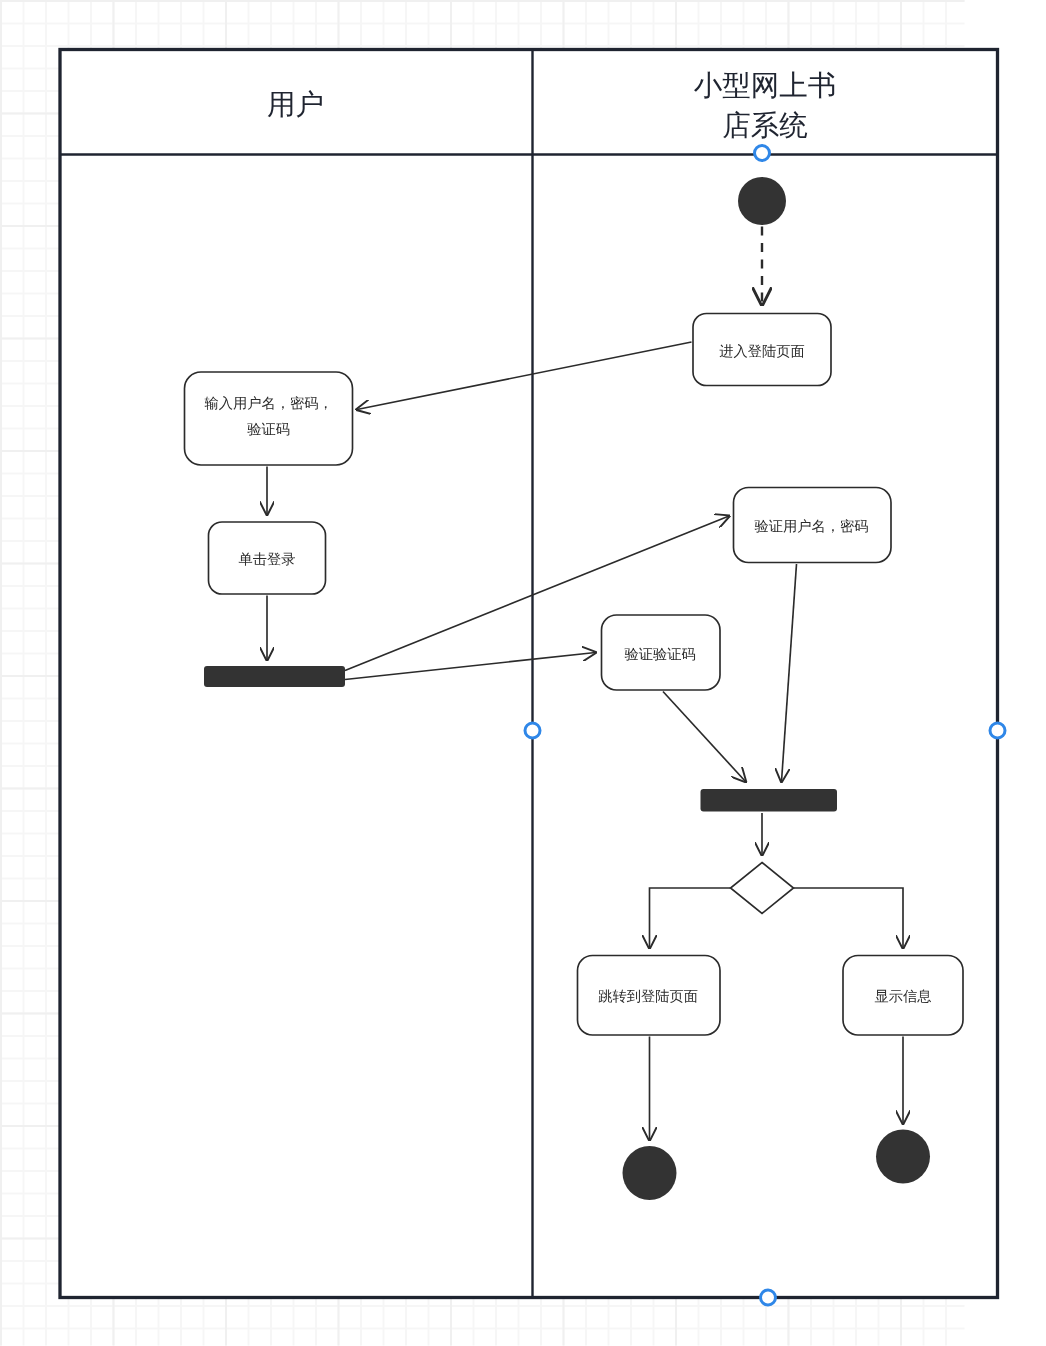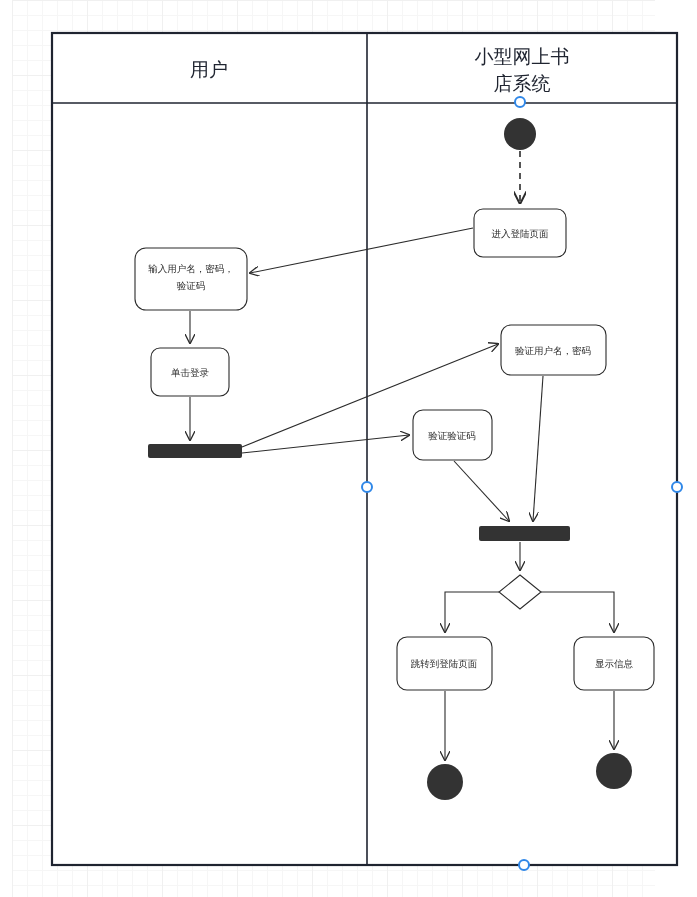--- a/index.html
+++ b/index.html
@@ -10,21 +10,21 @@
     width: 697px;
     height: 897px;
     overflow: hidden;
     font-family: "Liberation Sans", "DejaVu Sans", sans-serif;
     background-color: #ffffff;
     position: relative;
   }
   
   #canvas {
     position: absolute;
-    left: 12px; top: 0;
+    left: 0; top: 0;
     width: 643px;
     height: 897px;
     background-color: #ffffff;
     background-image:
       linear-gradient(to right, #f0f0f0 1px, transparent 1px),
       linear-gradient(to bottom, #f0f0f0 1px, transparent 1px),
       linear-gradient(to right, #f6f6f6 1px, transparent 1px),
       linear-gradient(to bottom, #f6f6f6 1px, transparent 1px);
     background-size: 75px 75px, 75px 75px, 15px 15px, 15px 15px;
     background-position: 0 0, 0 0, 0 0, 0 0;

